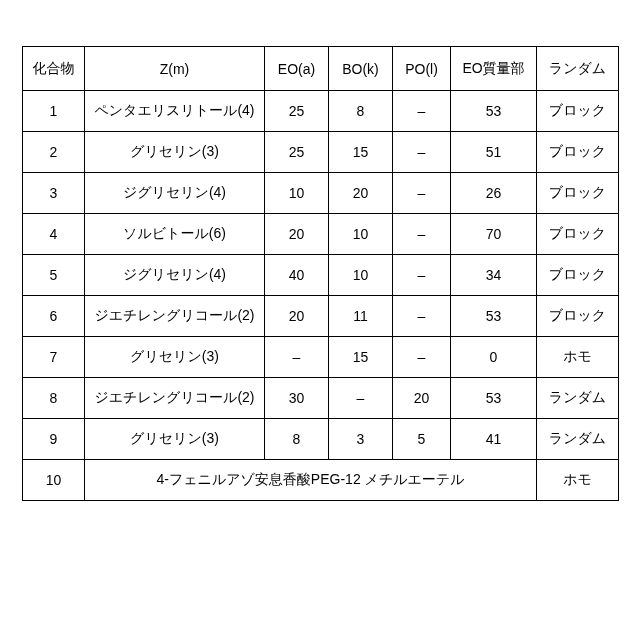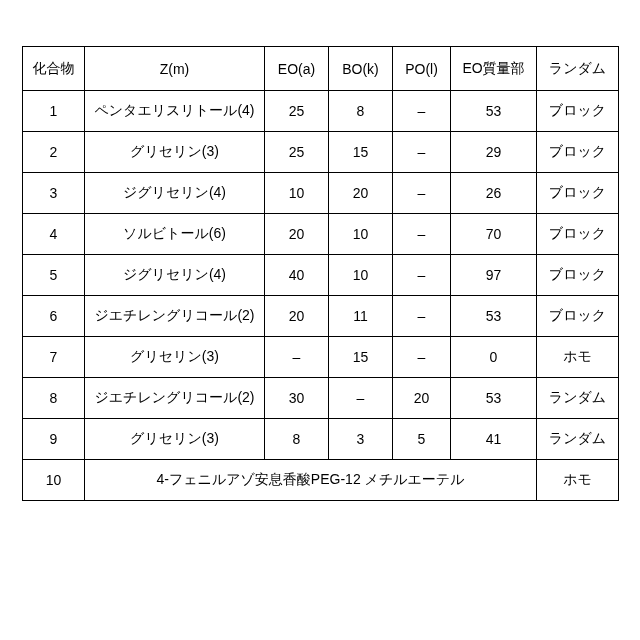--- a/index.html
+++ b/index.html
@@ -98,21 +98,21 @@
         <td class="num dash">–</td>
         <td class="num">53</td>
         <td class="form">ブロック</td>
       </tr>
       <tr>
         <td class="num">2</td>
         <td class="z-cell">グリセリン(3)</td>
         <td class="num">25</td>
         <td class="num">15</td>
         <td class="num dash">–</td>
-        <td class="num">29</td>
+        <td class="num">51</td>
         <td class="form">ブロック</td>
       </tr>
       <tr>
         <td class="num">3</td>
         <td class="z-cell">ジグリセリン(4)</td>
         <td class="num">10</td>
         <td class="num">20</td>
         <td class="num dash">–</td>
         <td class="num">26</td>
         <td class="form">ブロック</td>
@@ -125,21 +125,21 @@
         <td class="num dash">–</td>
         <td class="num">70</td>
         <td class="form">ブロック</td>
       </tr>
       <tr>
         <td class="num">5</td>
         <td class="z-cell">ジグリセリン(4)</td>
         <td class="num">40</td>
         <td class="num">10</td>
         <td class="num dash">–</td>
-        <td class="num">97</td>
+        <td class="num">34</td>
         <td class="form">ブロック</td>
       </tr>
       <tr>
         <td class="num">6</td>
         <td class="z-cell">ジエチレングリコール(2)</td>
         <td class="num">20</td>
         <td class="num">11</td>
         <td class="num dash">–</td>
         <td class="num">53</td>
         <td class="form">ブロック</td>

